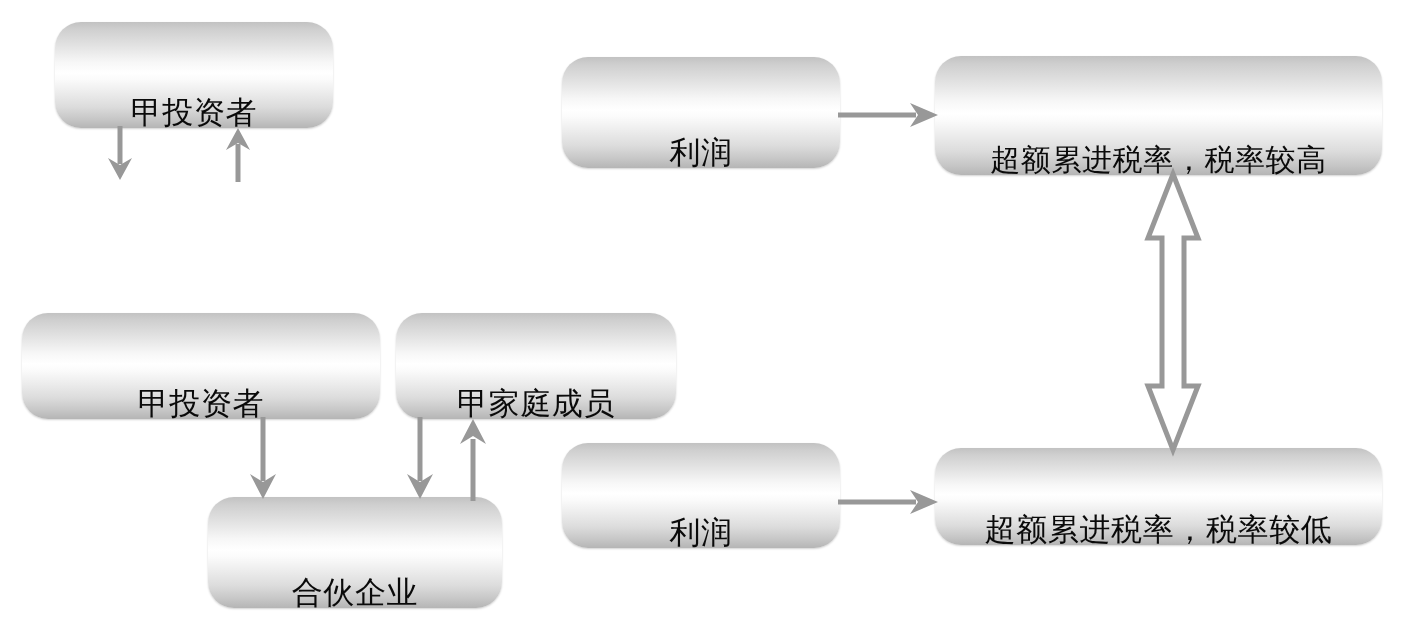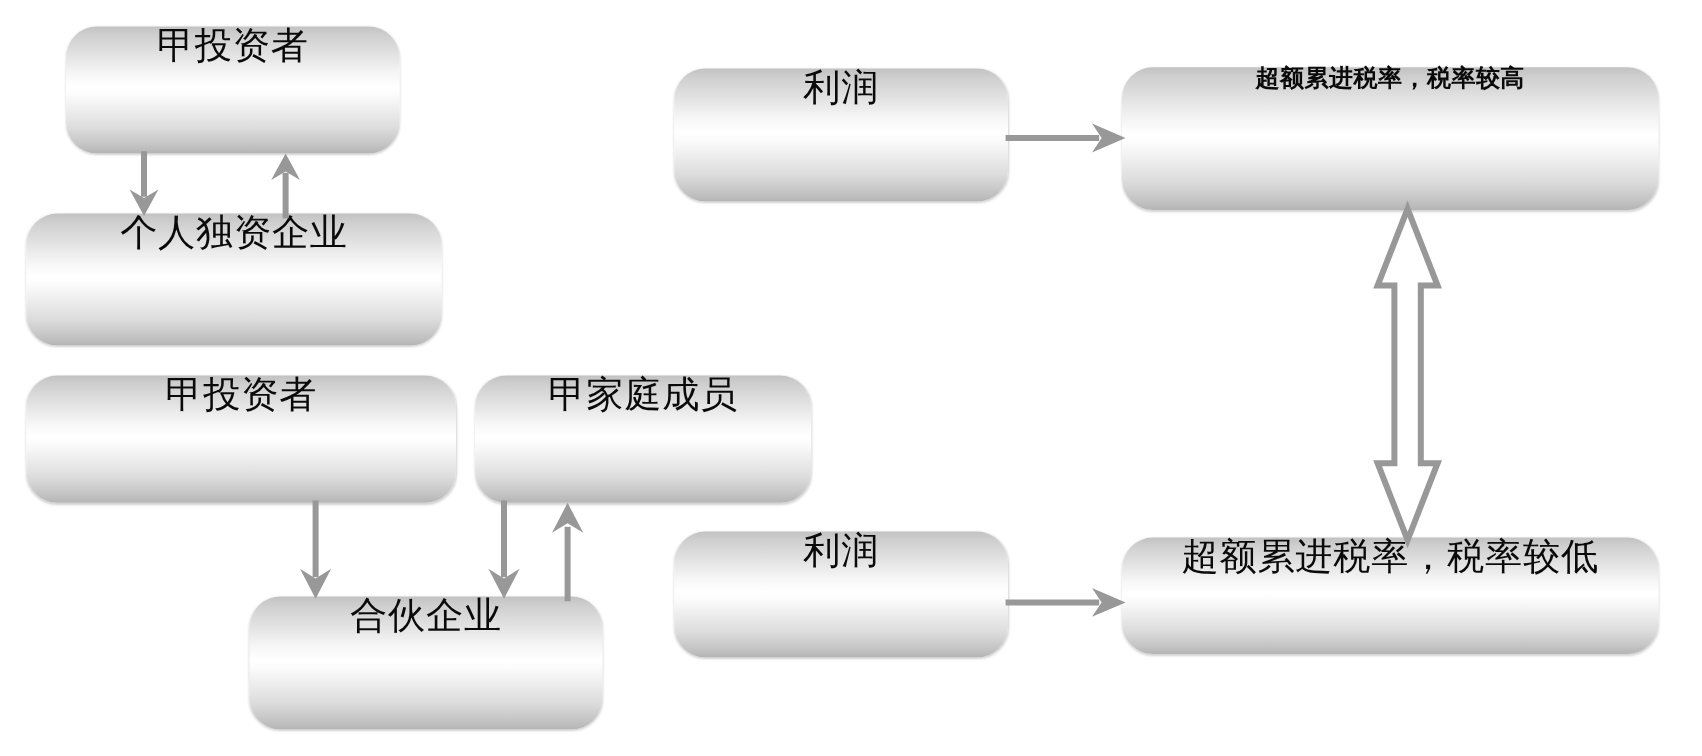--- a/index.html
+++ b/index.html
@@ -13,21 +13,21 @@
     height: 630px;
     background: #ffffff;
     overflow: hidden;
     font-family: "Liberation Serif", "DejaVu Serif", serif;
   }
   .node {
     position: absolute;
     box-sizing: border-box;
     border-radius: 26px;
     display: flex;
-    align-items: flex-start;
+    align-items: flex-end;
     justify-content: center;
     color: #0a0a0a;
     text-align: center;
     white-space: nowrap;
     
     background: linear-gradient(to bottom,
         #c2c2c2 0%,
         #cfcfcf 7%,
         #e2e2e2 22%,
         #f7f7f7 38%,
@@ -52,41 +52,38 @@
 </style>
 </head>
 <body>
 
 <div id="canvas">
 
   <div class="node" style="left:55px; top:22px; width:278px; height:106px; font-size:31px;">
     <span class="node-label">甲投资者</span>
   </div>
 
-  <div class="node" style="left:22px; top:178px; width:346px; height:110px; font-size:31px;">
-    <span class="node-label">个人独资企业</span>
-  </div>
 
   <div class="node" style="left:22px; top:313px; width:358px; height:106px; font-size:31px;">
     <span class="node-label">甲投资者</span>
   </div>
 
   <div class="node" style="left:208px; top:497px; width:294px; height:111px; font-size:31px;">
     <span class="node-label">合伙企业</span>
   </div>
 
   <div class="node" style="left:396px; top:313px; width:280px; height:106px; font-size:31px;">
     <span class="node-label">甲家庭成员</span>
   </div>
 
   <div class="node" style="left:562px; top:57px; width:278px; height:111px; font-size:31px;">
     <span class="node-label">利润</span>
   </div>
 
-  <div class="node" style="left:935px; top:56px; width:447px; height:119px; font-size:20px;font-weight:bold;">
+  <div class="node" style="left:935px; top:56px; width:447px; height:119px; font-size:30px;">
     <span class="node-label">超额累进税率，税率较高</span>
   </div>
 
   <div class="node" style="left:562px; top:443px; width:278px; height:105px; font-size:31px;">
     <span class="node-label">利润</span>
   </div>
 
   <div class="node" style="left:935px; top:448px; width:447px; height:97px; font-size:31px;">
     <span class="node-label">超额累进税率，税率较低</span>
   </div>

